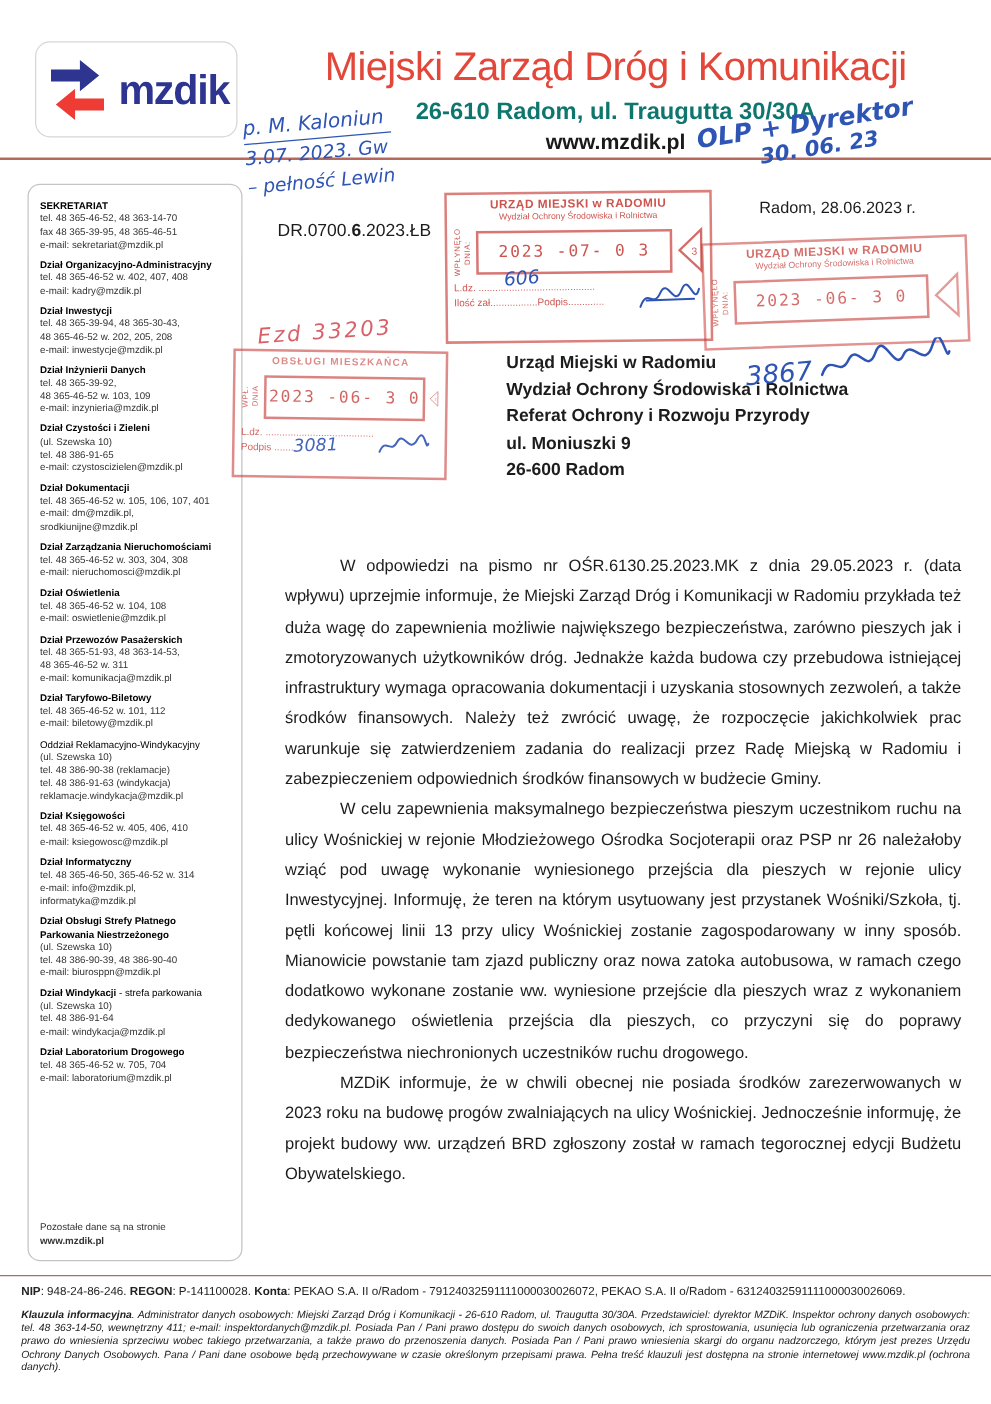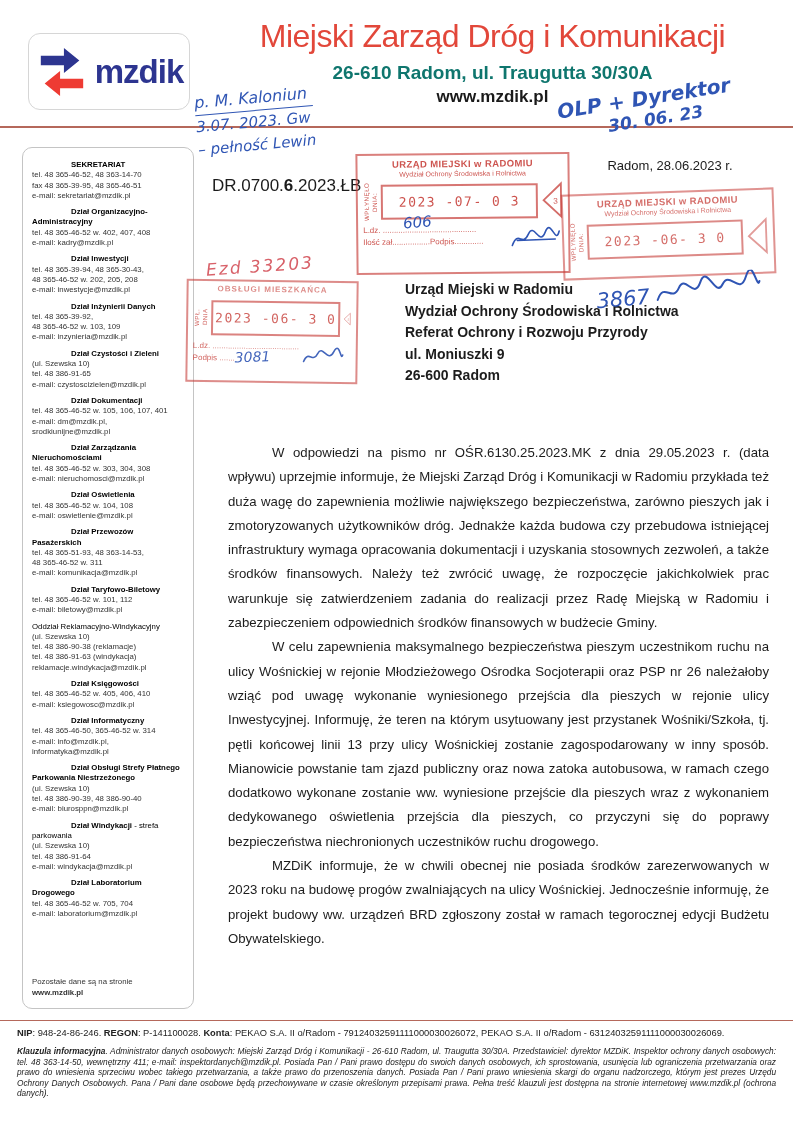--- a/index.html
+++ b/index.html
@@ -9,47 +9,47 @@
     background:#fff; overflow:hidden;
     font-family:"Liberation Sans", sans-serif; color:#1c1c1c;border-radius:30px;
   }
   
   .logo-box {
     position:absolute; left:28px; top:33px; width:162px; height:77px;
     border:1.5px solid #d6d6d6; border-radius:12px; background:#fff;
     display:flex; align-items:center; justify-content:center; gap:6px; z-index:1;
   }
   .logo-text { font-size:33px; font-weight:bold; color:#2d3590; letter-spacing:-1px; }
-  .header-right { position:absolute; left:200px; top:18px; width:585px; text-align:center; z-index:1; }
+  .header-right { position:absolute; left:200px; top:35px; width:585px; text-align:center; z-index:1; }
   .org-name { font-size:32px; color:#e2473a; letter-spacing:-0.5px; }
   .org-address { font-size:19px; font-weight:bold; margin-top:7px; color:#0f766e; }
   .org-site { font-size:17px; font-weight:bold; margin-top:3px; color:#1a1a1a; }
   .rule-top { position:absolute; left:0; top:126px; width:793px; height:2px; background:#b5685b; z-index:0; }
   .rule-bottom { position:absolute; left:0; top:1020px; width:793px; height:1px; background:#b5685b; }
   
   .hand { color:#2f55b4; font-style:italic; font-family:"DejaVu Sans", sans-serif; }
   .hand-red { color:rgba(208,62,72,.82); font-style:italic; font-family:"DejaVu Sans", sans-serif; }
   .ann-left { position:absolute; left:196px; top:86px; transform:rotate(-5deg); z-index:3; line-height:1.5; }
   .ann-left .l1 { font-size:16px; border-bottom:1.5px solid #2f55b4; }
   .ann-left .l2 { font-size:15px; }
   .ann-left .l3 { font-size:15px; }
   .ann-right { position:absolute; left:558px; top:86px; transform:rotate(-9deg); z-index:3; font-size:20px; font-weight:bold; }
   .ann-right .l2 { margin-left:48px; font-size:17px; }
   
   .place-date { position:absolute; left:565px; top:158px; width:210px; text-align:center; font-size:13px; z-index:1; }
-  .reference { position:absolute; left:212px; top:176px; font-size:17px; z-index:1; }
+  .reference { position:absolute; left:222px; top:176px; font-size:14px; z-index:1; }
   
   .sidebar {
     position:absolute; left:22px; top:147px; width:172px; height:862px;
     border:1.2px solid #c4c4c4; border-radius:10px; background:#fff;
     padding:12px 9px 10px 9px; display:flex; flex-direction:column; z-index:1;
   }
   .sb-sec { margin-bottom:6px; }
   .sb-title { font-size:7.8px; line-height:10.3px; color:#000; }
-  .sb-title b { font-weight:bold;margin-left:39px; }
+  .sb-title b { font-weight:bold; }
   .sb-line { font-size:7.8px; line-height:10.3px; color:#333; }
   .sb-note { margin-top:auto; font-size:7.8px; line-height:10.5px; color:#333; padding-top:6px; }
   
   .stamp {
     position:absolute; border:2px solid rgba(198,60,55,.65); color:rgba(198,60,55,.88);
     z-index:2; padding:3px 5px; background:transparent;
   }
   .st-t1 { font-size:9.5px; font-weight:bold; letter-spacing:.4px; text-align:center; white-space:nowrap; }
   .st-t2 { font-size:7px; text-align:center; margin-top:1px; white-space:nowrap; }
   .st-mid { display:flex; align-items:center; gap:3px; margin-top:3px; }

